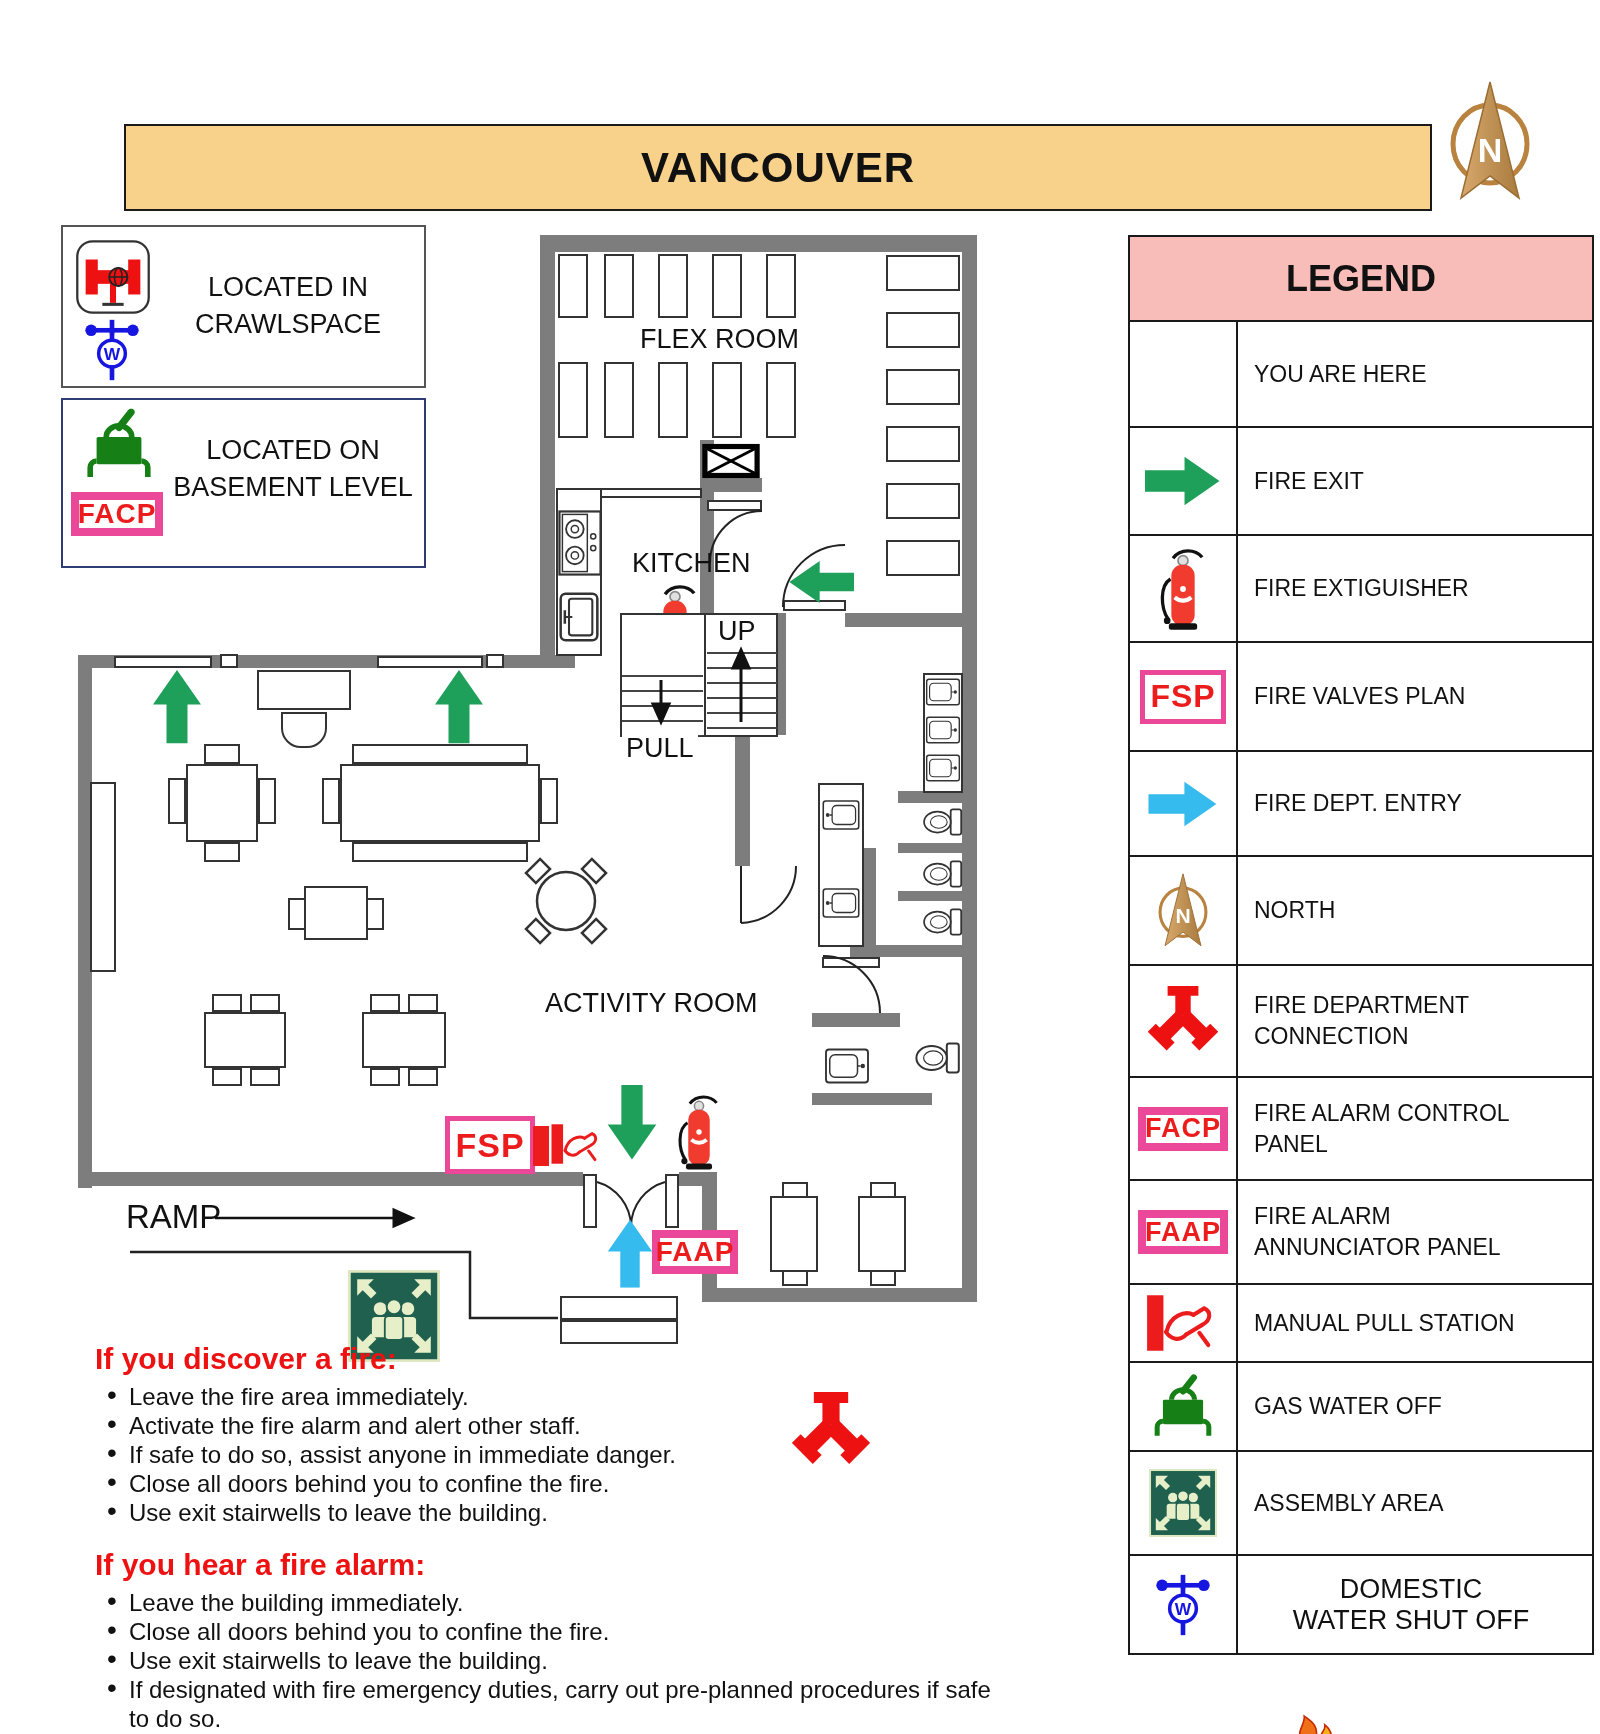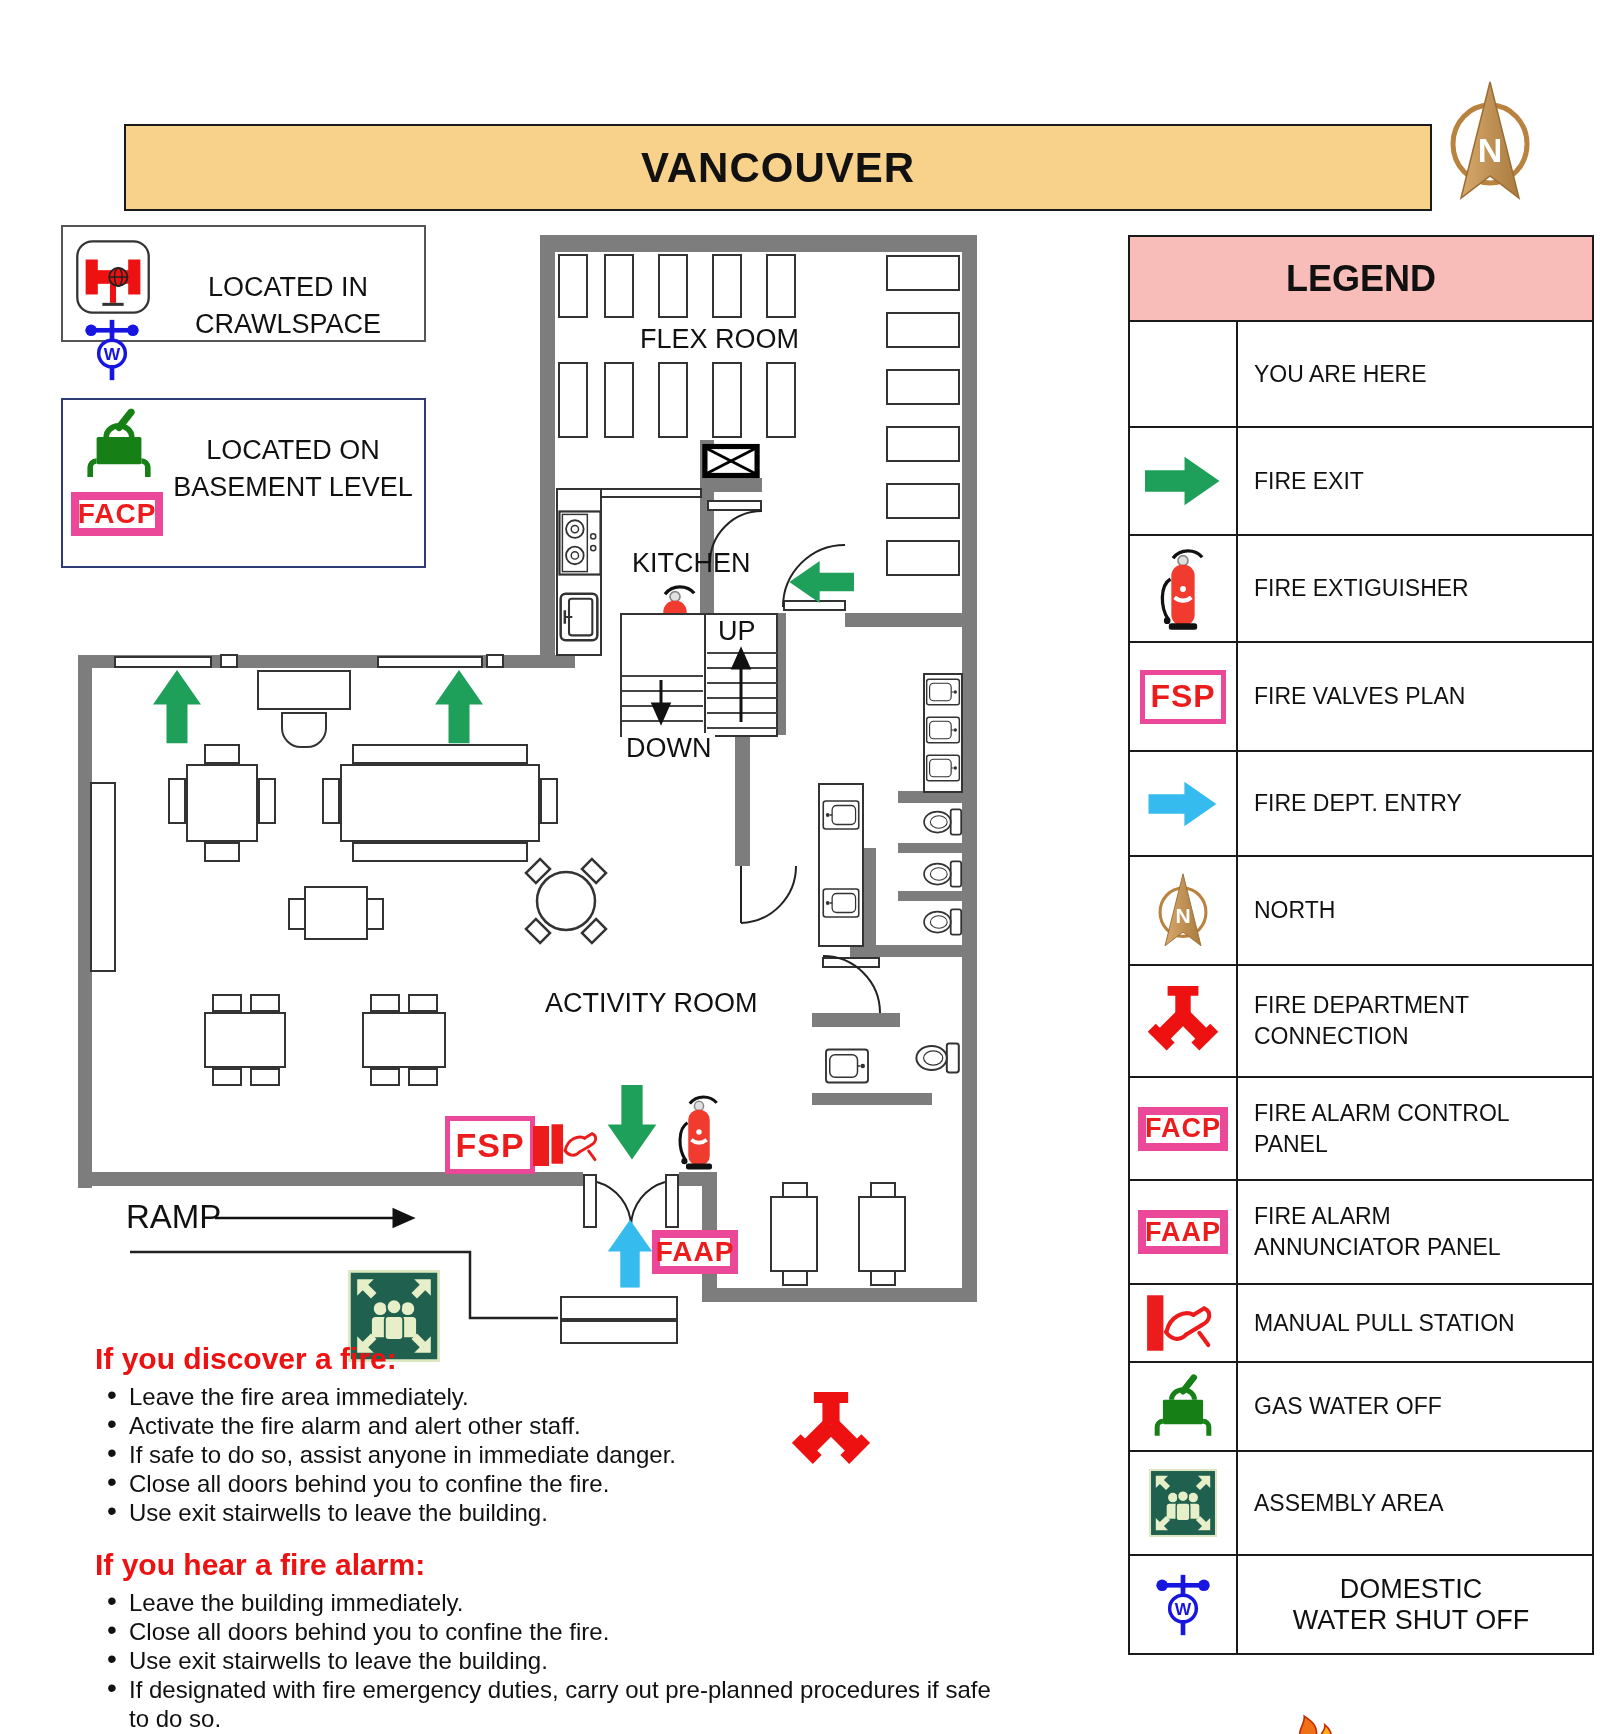--- a/index.html
+++ b/index.html
@@ -178,21 +178,21 @@
     <path d="M26,24 C25,17 31,16 30,10 C36,15 37,19 35,24 Z" fill="#F8B018" stroke="#C82800" stroke-width="1.5"></path>
   </symbol>
  </defs>
 </svg>
 
 <div class="banner">VANCOUVER</div>
 <svg class="abs icon" style="left:1440px;top:78px;width:100px;height:128px" viewBox="0 0 100 128">
     <use href="#sym-compass"></use>
   </svg>
 
-<div class="infobox" style="top:225px;height:117px;border:2px solid #555">
+<div class="infobox" style="top:225px;height:163px;border:2px solid #555">
   <svg class="abs icon" style="left:12px;top:12px;width:76px;height:76px" viewBox="0 0 100 100">
       <use href="#sym-sprinkler"></use>
     </svg>
   <svg class="abs icon" style="left:20px;top:90px;width:58px;height:66px" viewBox="0 0 100 112">
       <use href="#sym-water"></use>
     </svg>
   <div class="infotext" style="left:100px;top:42px;width:250px">
     <div>LOCATED IN</div>
     <div>CRAWLSPACE</div>
   </div>
@@ -269,21 +269,21 @@
       <use href="#sym-elevator"></use>
     </svg>
   <div class="furn" style="left:707px;top:500px;width:55px;height:11px"></div>
   <div class="furn" style="left:783px;top:600px;width:63px;height:11px"></div>
 
   <div class="stair" style="left:620px;top:613px;width:158px;height:124px"></div>
   <div class="abs" style="left:704px;top:613px;width:2px;height:124px;background:#333"></div>
   <div class="treads" style="left:707px;top:652px;width:70px;height:84px"></div>
   <div class="treads" style="left:622px;top:675px;width:81px;height:61px"></div>
   <div class="lbl" style="left:714px;top:616px;font-size:27px;background:#fff;padding:0 4px">UP</div>
-  <div class="lbl" style="left:622px;top:733px;font-size:27px;background:#fff;padding:0 4px">DOWN</div>
+  <div class="lbl" style="left:622px;top:733px;font-size:27px;background:#fff;padding:0 4px">PULL</div>
 
   <div class="furn" style="left:923px;top:673px;width:40px;height:120px"></div>
   <svg class="abs icon" style="left:925px;top:678px;width:36px;height:28px" viewBox="0 0 60 48">
       <use href="#sym-sink"></use>
     </svg>
   <svg class="abs icon" style="left:925px;top:716px;width:36px;height:28px" viewBox="0 0 60 48">
       <use href="#sym-sink"></use>
     </svg>
   <svg class="abs icon" style="left:925px;top:754px;width:36px;height:28px" viewBox="0 0 60 48">
       <use href="#sym-sink"></use>

